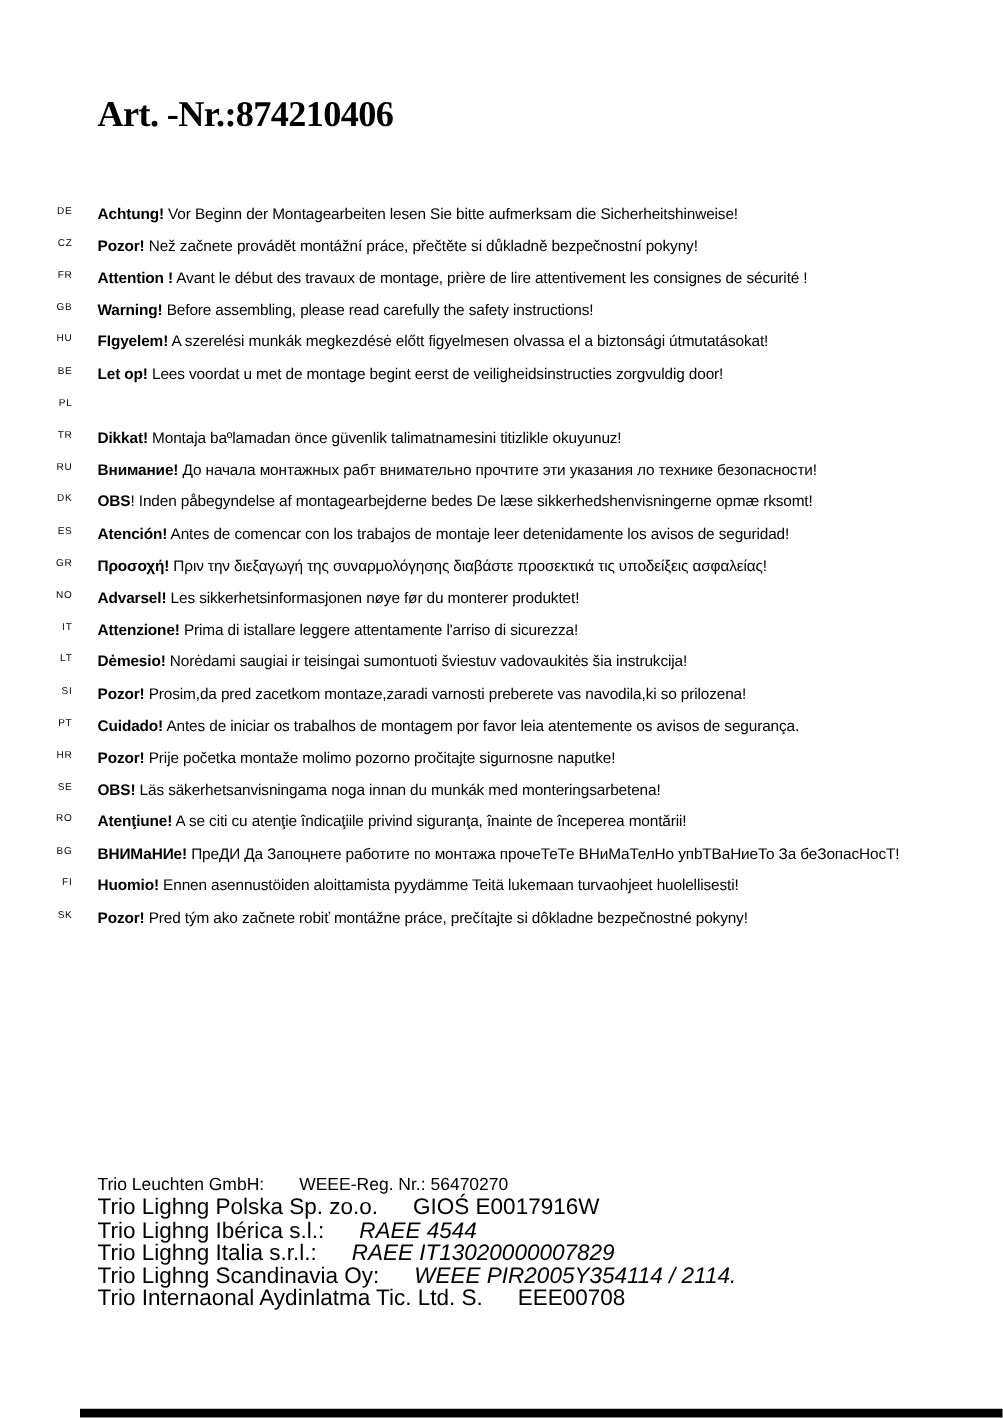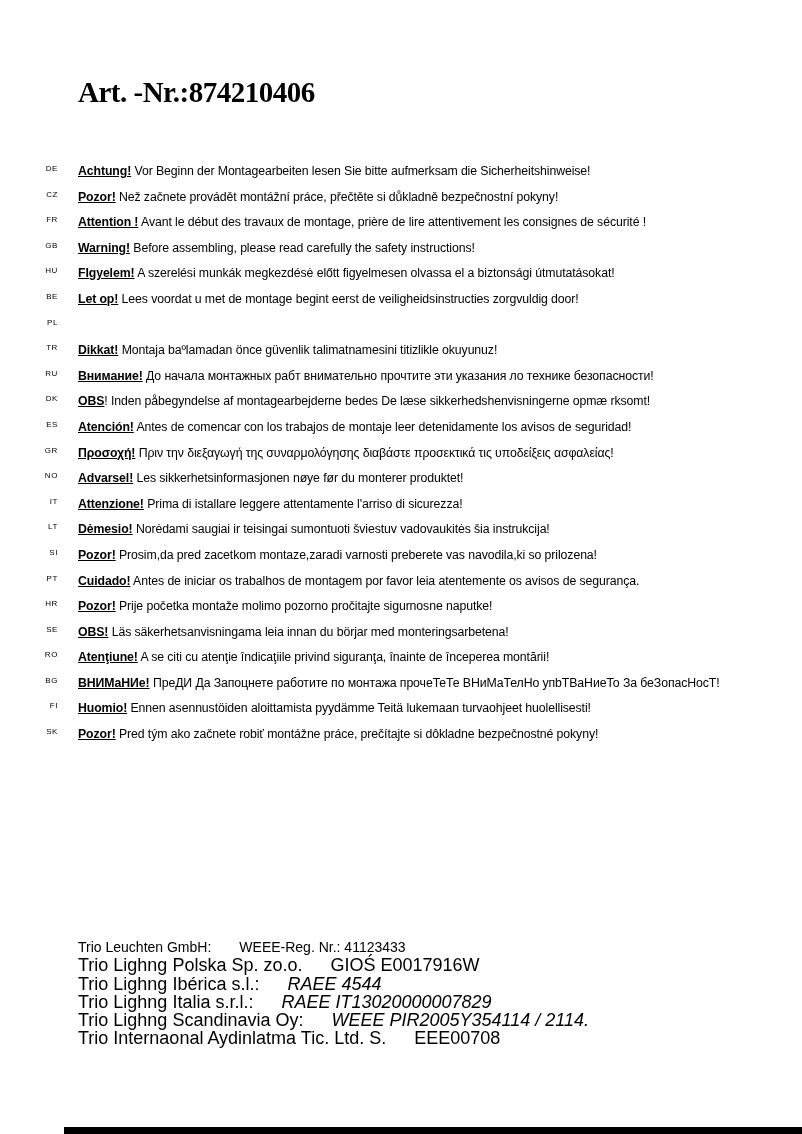--- a/index.html
+++ b/index.html
@@ -40,21 +40,21 @@
     font-size:8px;
     letter-spacing:0.6px;
     color:#000;
   }
   .wtext{
     position:absolute;
     left:78px;top:0;
     font-size:12.3px;
     letter-spacing:-0.1px;
   }
-  .wlead{font-weight:bold;text-decoration:underline;}
+  .wlead{font-weight:bold;}
   .footer-block{
     position:absolute;
     left:78px;top:938px;
     width:660px;
   }
   .frow{
     height:18.3px;
     line-height:18.3px;
     font-size:18px;
     white-space:nowrap;
@@ -162,21 +162,21 @@
     <span class="wtext"><b class="wlead">Cuidado!</b><span> Antes de iniciar os trabalhos de montagem por favor leia atentemente os avisos de segurança.</span></span>
   </div>
 
   <div class="wrow">
     <span class="wcode">HR</span>
     <span class="wtext"><b class="wlead">Pozor!</b><span> Prije početka montaže molimo pozorno pročitajte sigurnosne naputke!</span></span>
   </div>
 
   <div class="wrow">
     <span class="wcode">SE</span>
-    <span class="wtext"><b class="wlead">OBS!</b><span> Läs säkerhetsanvisningama leia innan du börjar med monteringsarbetena!</span></span>
+    <span class="wtext"><b class="wlead">OBS!</b><span> Läs säkerhetsanvisningama noga innan du munkák med monteringsarbetena!</span></span>
   </div>
 
   <div class="wrow">
     <span class="wcode">RO</span>
     <span class="wtext"><b class="wlead">Atenţiune!</b><span> A se citi cu atenţie îndicaţiile privind siguranţa, înainte de începerea montării!</span></span>
   </div>
 
   <div class="wrow">
     <span class="wcode">BG</span>
     <span class="wtext"><b class="wlead">ВНИМаНИе!</b><span> ПреДИ Да Запоцнете работите по монтажа прочеТеТе ВНиМаТелНо упbТВаНиеТо За беЗопасНосТ!</span></span>
@@ -188,21 +188,21 @@
   </div>
 
   <div class="wrow">
     <span class="wcode">SK</span>
     <span class="wtext"><b class="wlead">Pozor!</b><span> Pred tým ako začnete robiť montážne práce, prečítajte si dôkladne bezpečnostné pokyny!</span></span>
   </div>
 </div>
 
 <div class="footer-block">
   <div class="frow">
-    <span class="fcompany">Trio Leuchten GmbH:</span><span class="fvalue">WEEE-Reg. Nr.: 41123433</span>
+    <span class="fcompany">Trio Leuchten GmbH:</span><span class="fvalue">WEEE-Reg. Nr.: 56470270</span>
   </div>
 
   <div class="frow">
     <span class="fcompany">Trio Lighng Polska Sp. zo.o.</span><span class="fvalue">GIOŚ E0017916W</span>
   </div>
 
   <div class="frow">
     <span class="fcompany">Trio Lighng Ibérica s.l.:</span><span class="fvalue">RAEE 4544</span>
   </div>
 

